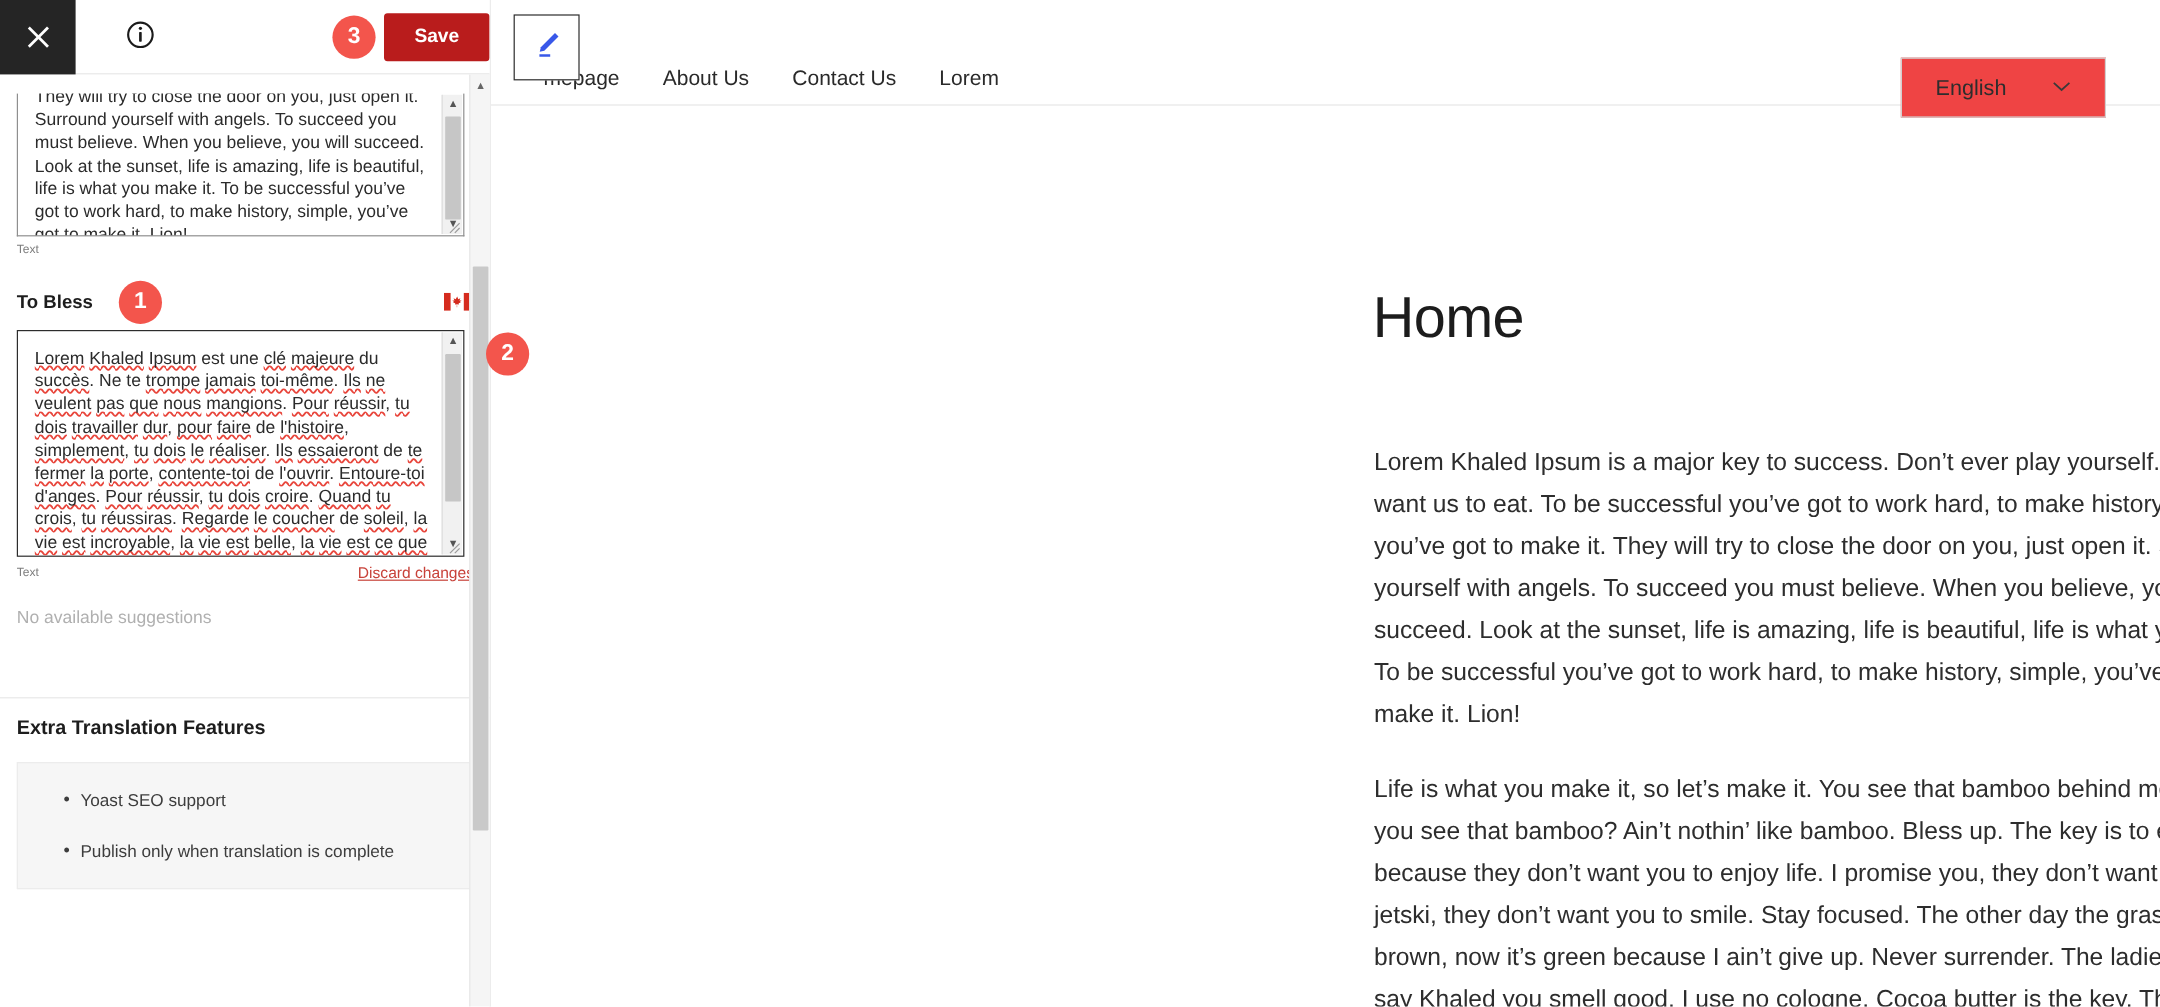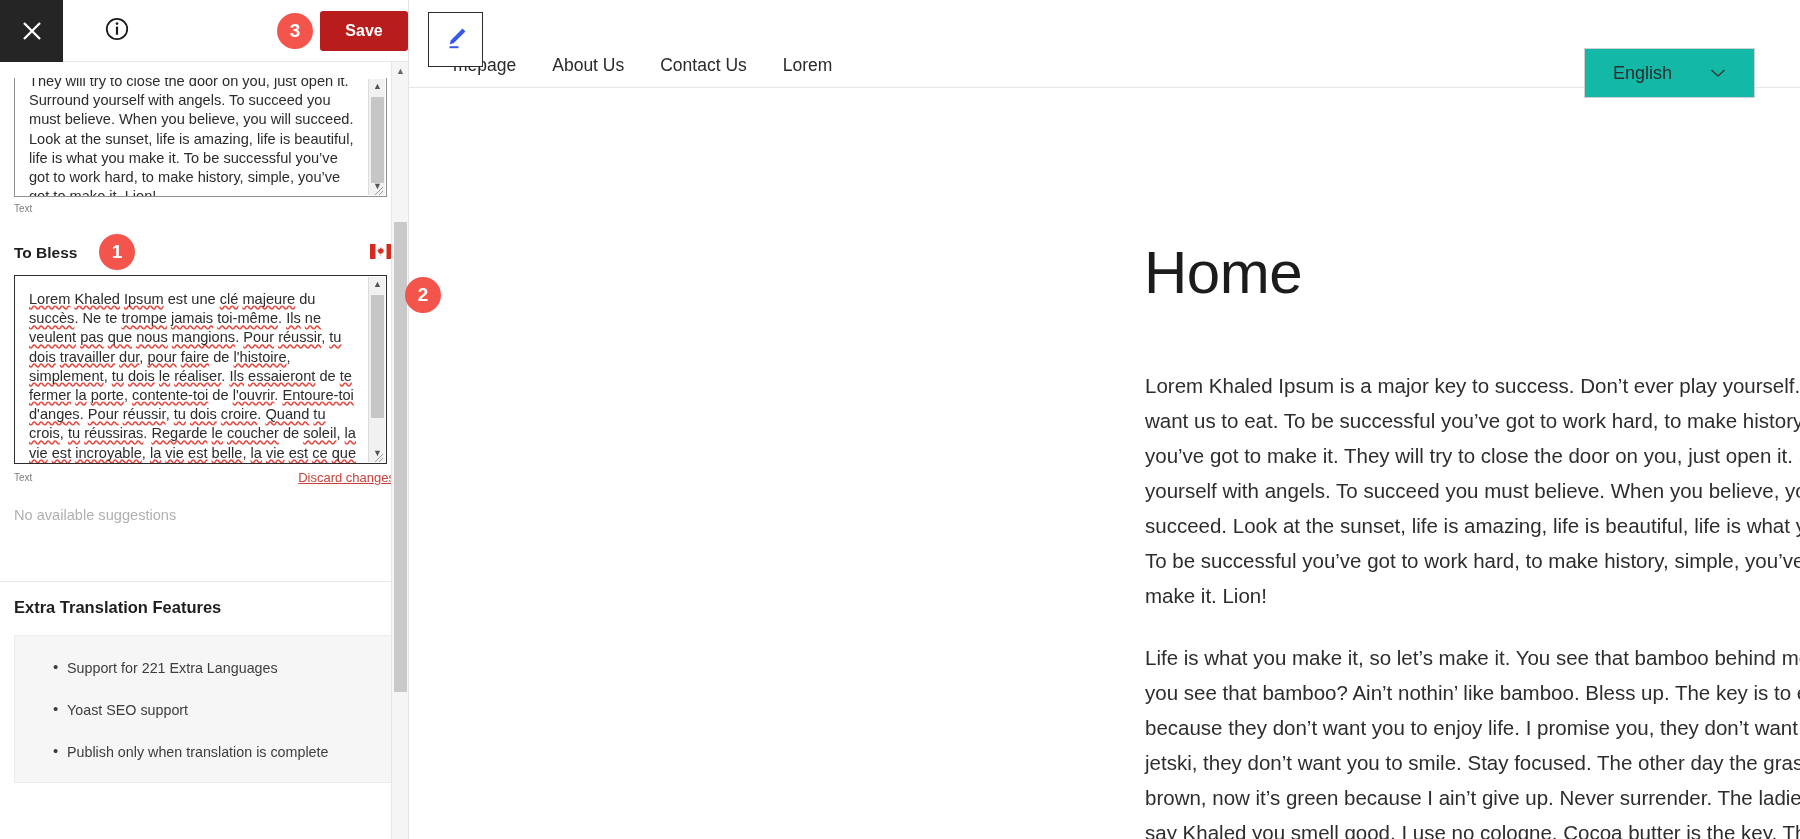--- a/index.html
+++ b/index.html
@@ -260,32 +260,32 @@
     background:#ffffff;
     border:1px solid #2c2c2c;
     display:flex; align-items:center; justify-content:center;
     z-index: 12; cursor:pointer;
   }
 
   #lang-switcher {
     position:absolute; right: 45px; top: 48px;
     width: 171px; height: 50px;
     border:1px solid #d0d0d0;
-    background:#14b8a6;
+    background:#ef4444;
     display:flex; align-items:center; justify-content:center;
     gap: 38px;
     cursor:pointer;
   }
   #lang-switcher .lang-text {
     font-size: 18px; color:#2d2d2d;
   }
 
   #page-title {
     position:absolute; left: 735px; top: 238px;
-    font-size: 60px; font-weight: 300; color:#1c1c1c;
+    font-size: 48px; font-weight: 300; color:#1c1c1c;
     letter-spacing: -0.5px;
     font-family:"Liberation Sans", sans-serif;
   }
 
   .page-para {
     position:absolute; left: 736px;
     width: 770px;
     font-size: 20.5px;
     line-height: 35px;
     color: #2d2d2d;
@@ -384,21 +384,20 @@
       </div>
 
       <div id="no-suggestions">No available suggestions</div>
 
       <div class="sep"></div>
 
       <div id="extra-title">Extra Translation Features</div>
 
       <div id="extra-box">
         <ul>
-          <li>Support for 221 Extra Languages</li>
           <li>Yoast SEO support</li>
           <li>Publish only when translation is complete</li>
         </ul>
       </div>
 
     </div>
 
     <div id="panel-scrollbar">
       <div class="arr up">▲</div>
       <div id="panel-sb-thumb"></div>

